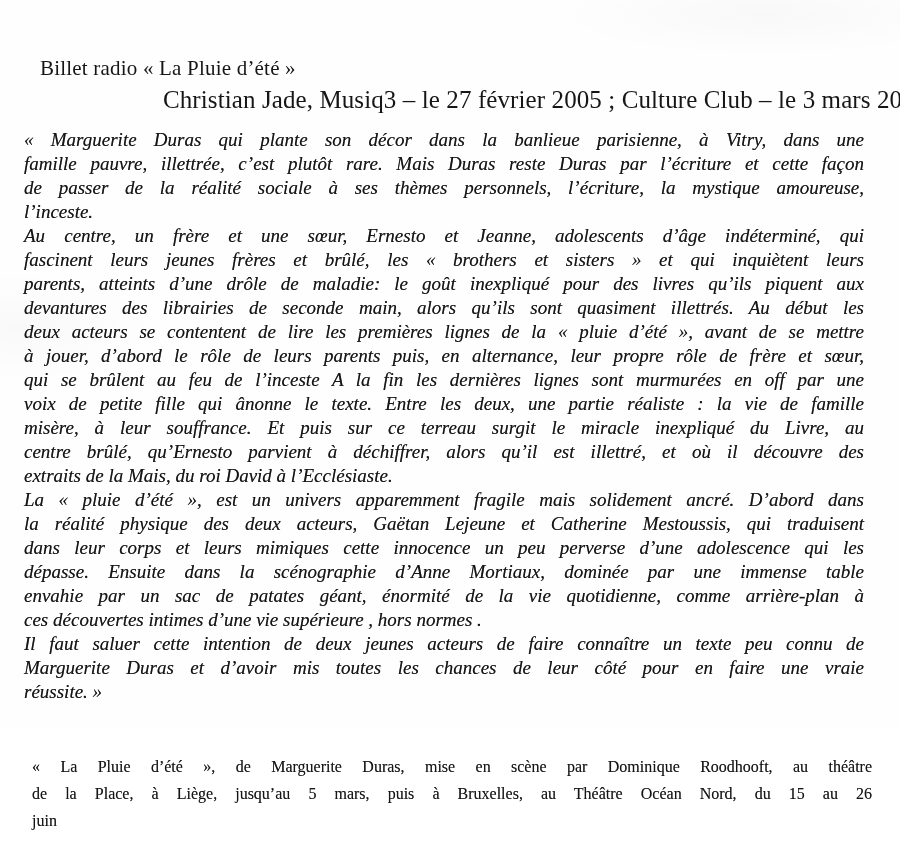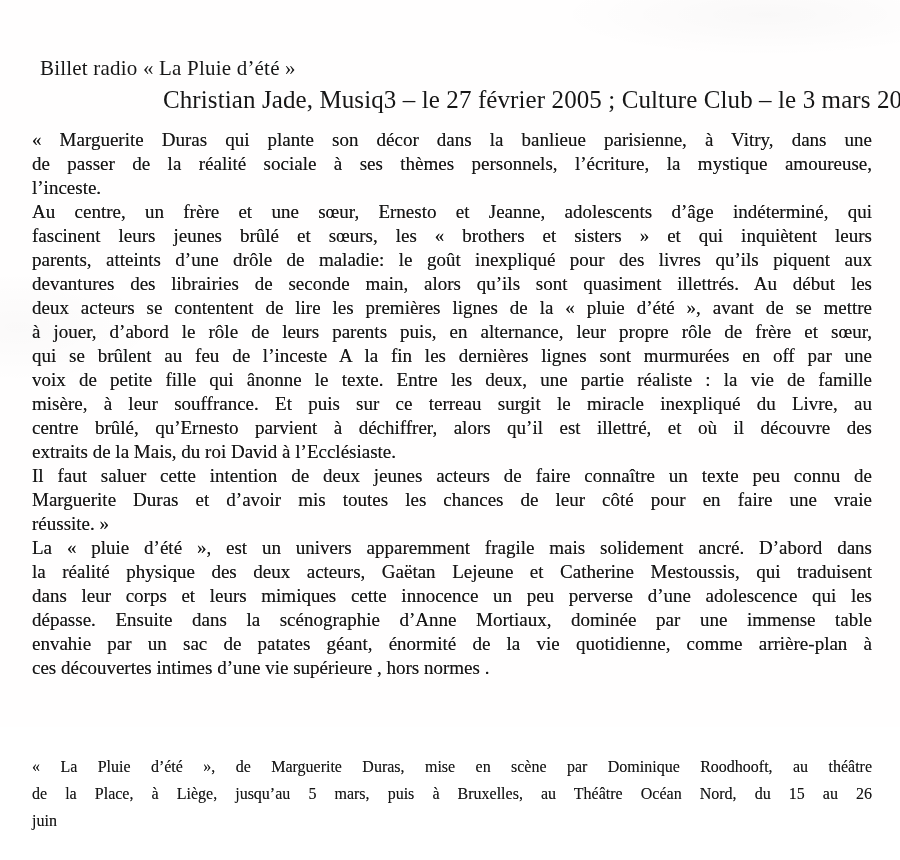--- a/index.html
+++ b/index.html
@@ -35,22 +35,23 @@
     position: absolute;
     top: 86px;
     left: 163px;
     font-size: 25px;
     letter-spacing: 0.1px;
     white-space: nowrap;
   }
   .review-body {
     position: absolute;
     top: 128px;
-    left: 32px;
+    left: 24px;
     width: 840px;
+    font-style: italic;
     font-size: 19px;
     line-height: 24px;
     text-shadow: 0 0 0.5px rgba(0,0,0,0.55);
   }
   .footer-block {
     position: absolute;
     top: 753px;
     left: 32px;
     width: 840px;
     font-size: 16px;
@@ -70,48 +71,49 @@
 </head>
 <body>
 
 <div class="page">
   <div class="doc-title">Billet radio « La Pluie d’été »</div>
   <div class="doc-byline">Christian Jade, Musiq3 – le 27 février 2005 ; Culture Club – le 3 mars 2005</div>
 
   <div class="review-body" id="review-body">
       <div class="paragraph">
         <div class="jline">« Marguerite Duras qui plante son décor dans la banlieue parisienne, à Vitry, dans une</div>
+        <div class="jline">famille pauvre, illettrée, c’est plutôt rare. Mais Duras reste Duras par l’écriture et cette façon</div>
         <div class="jline">de passer de la réalité sociale à ses thèmes personnels, l’écriture, la mystique amoureuse,</div>
         <div class="jline last">l’inceste.</div>
       </div>
       <div class="paragraph">
         <div class="jline">Au centre, un frère et une sœur, Ernesto et Jeanne, adolescents d’âge indéterminé, qui</div>
-        <div class="jline">fascinent leurs jeunes brûlé et sœurs, les « brothers et sisters » et qui inquiètent leurs</div>
+        <div class="jline">fascinent leurs jeunes frères et brûlé, les « brothers et sisters » et qui inquiètent leurs</div>
         <div class="jline">parents, atteints d’une drôle de maladie: le goût inexpliqué pour des livres qu’ils piquent aux</div>
         <div class="jline">devantures des librairies de seconde main, alors qu’ils sont quasiment illettrés. Au début les</div>
         <div class="jline">deux acteurs se contentent de lire les premières lignes de la « pluie d’été », avant de se mettre</div>
         <div class="jline">à jouer, d’abord le rôle de leurs parents puis, en alternance, leur propre rôle de frère et sœur,</div>
         <div class="jline">qui se brûlent au feu de l’inceste A la fin les dernières lignes sont murmurées en off par une</div>
         <div class="jline">voix de petite fille qui ânonne le texte. Entre les deux, une partie réaliste : la vie de famille</div>
         <div class="jline">misère, à leur souffrance. Et puis sur ce terreau surgit le miracle inexpliqué du Livre, au</div>
         <div class="jline">centre brûlé, qu’Ernesto parvient à déchiffrer, alors qu’il est illettré, et où il découvre des</div>
         <div class="jline last">extraits de la Mais, du roi David à l’Ecclésiaste.</div>
       </div>
       <div class="paragraph">
-        <div class="jline">Il faut saluer cette intention de deux jeunes acteurs de faire connaître un texte peu connu de</div>
-        <div class="jline">Marguerite Duras et d’avoir mis toutes les chances de leur côté pour en faire une vraie</div>
-        <div class="jline last">réussite. »</div>
-      </div>
-      <div class="paragraph">
         <div class="jline">La « pluie d’été », est un univers apparemment fragile mais solidement ancré. D’abord dans</div>
         <div class="jline">la réalité physique des deux acteurs, Gaëtan Lejeune et Catherine Mestoussis, qui traduisent</div>
         <div class="jline">dans leur corps et leurs mimiques cette innocence un peu perverse d’une adolescence qui les</div>
         <div class="jline">dépasse. Ensuite dans la scénographie d’Anne Mortiaux, dominée par une immense table</div>
         <div class="jline">envahie par un sac de patates géant, énormité de la vie quotidienne, comme arrière-plan à</div>
         <div class="jline last">ces découvertes intimes  d’une vie supérieure , hors normes .</div>
+      </div>
+      <div class="paragraph">
+        <div class="jline">Il faut saluer cette intention de deux jeunes acteurs de faire connaître un texte peu connu de</div>
+        <div class="jline">Marguerite Duras et d’avoir mis toutes les chances de leur côté pour en faire une vraie</div>
+        <div class="jline last">réussite. »</div>
       </div>
     </div>
 
   <div class="footer-block" id="footer-block">
       <div class="paragraph">
         <div class="jline">« La Pluie d’été », de Marguerite Duras, mise en scène par Dominique Roodhooft, au théâtre</div>
         <div class="jline">de la Place, à Liège, jusqu’au 5 mars, puis à Bruxelles, au Théâtre Océan Nord, du 15 au 26</div>
         <div class="jline last">juin</div>
       </div>
     </div>

